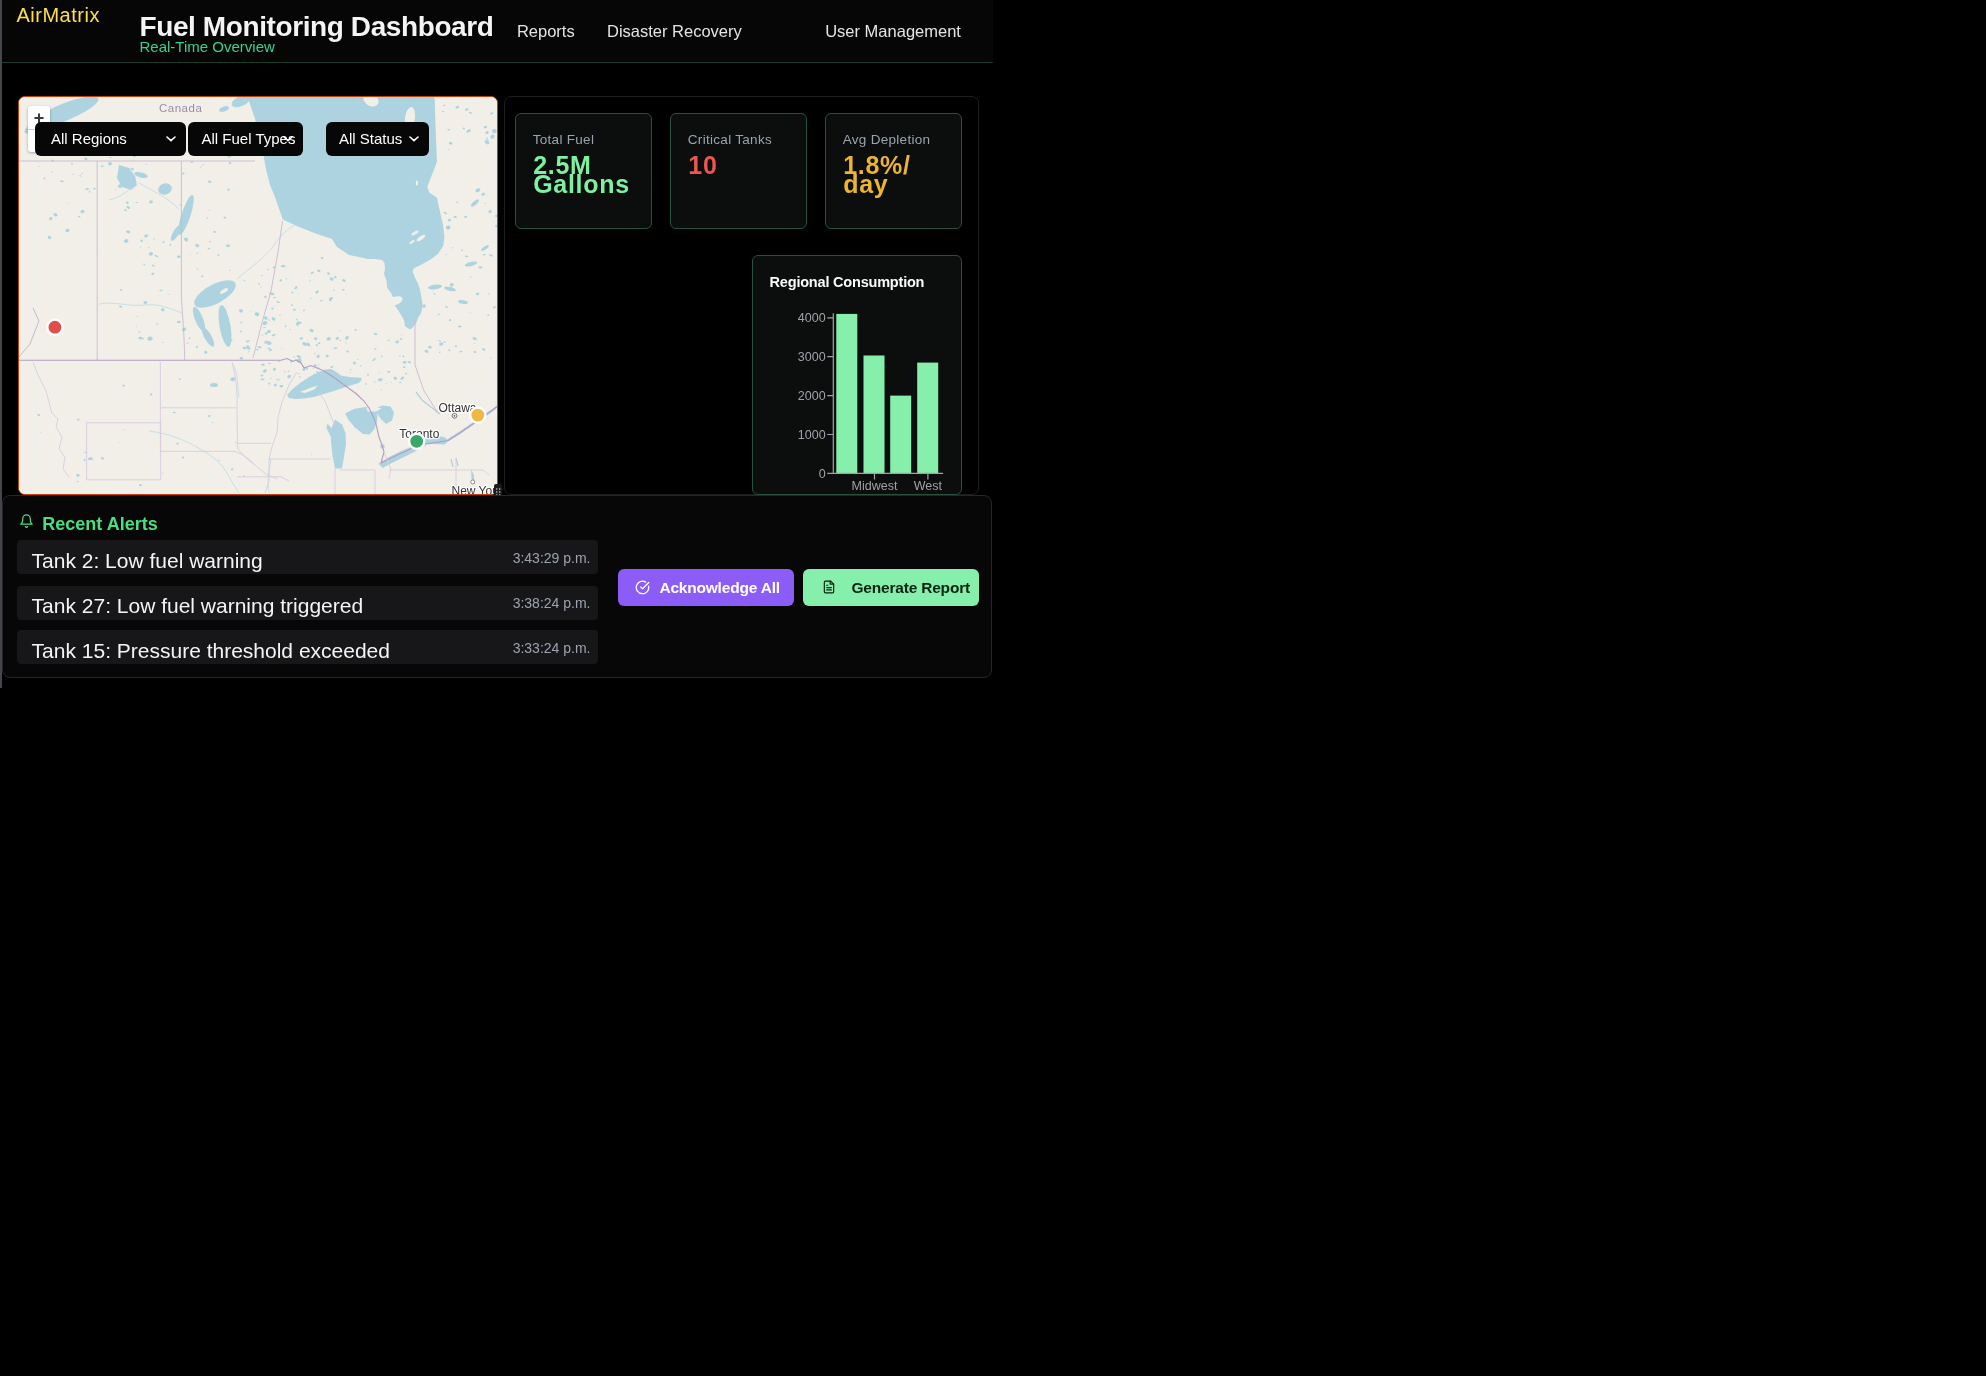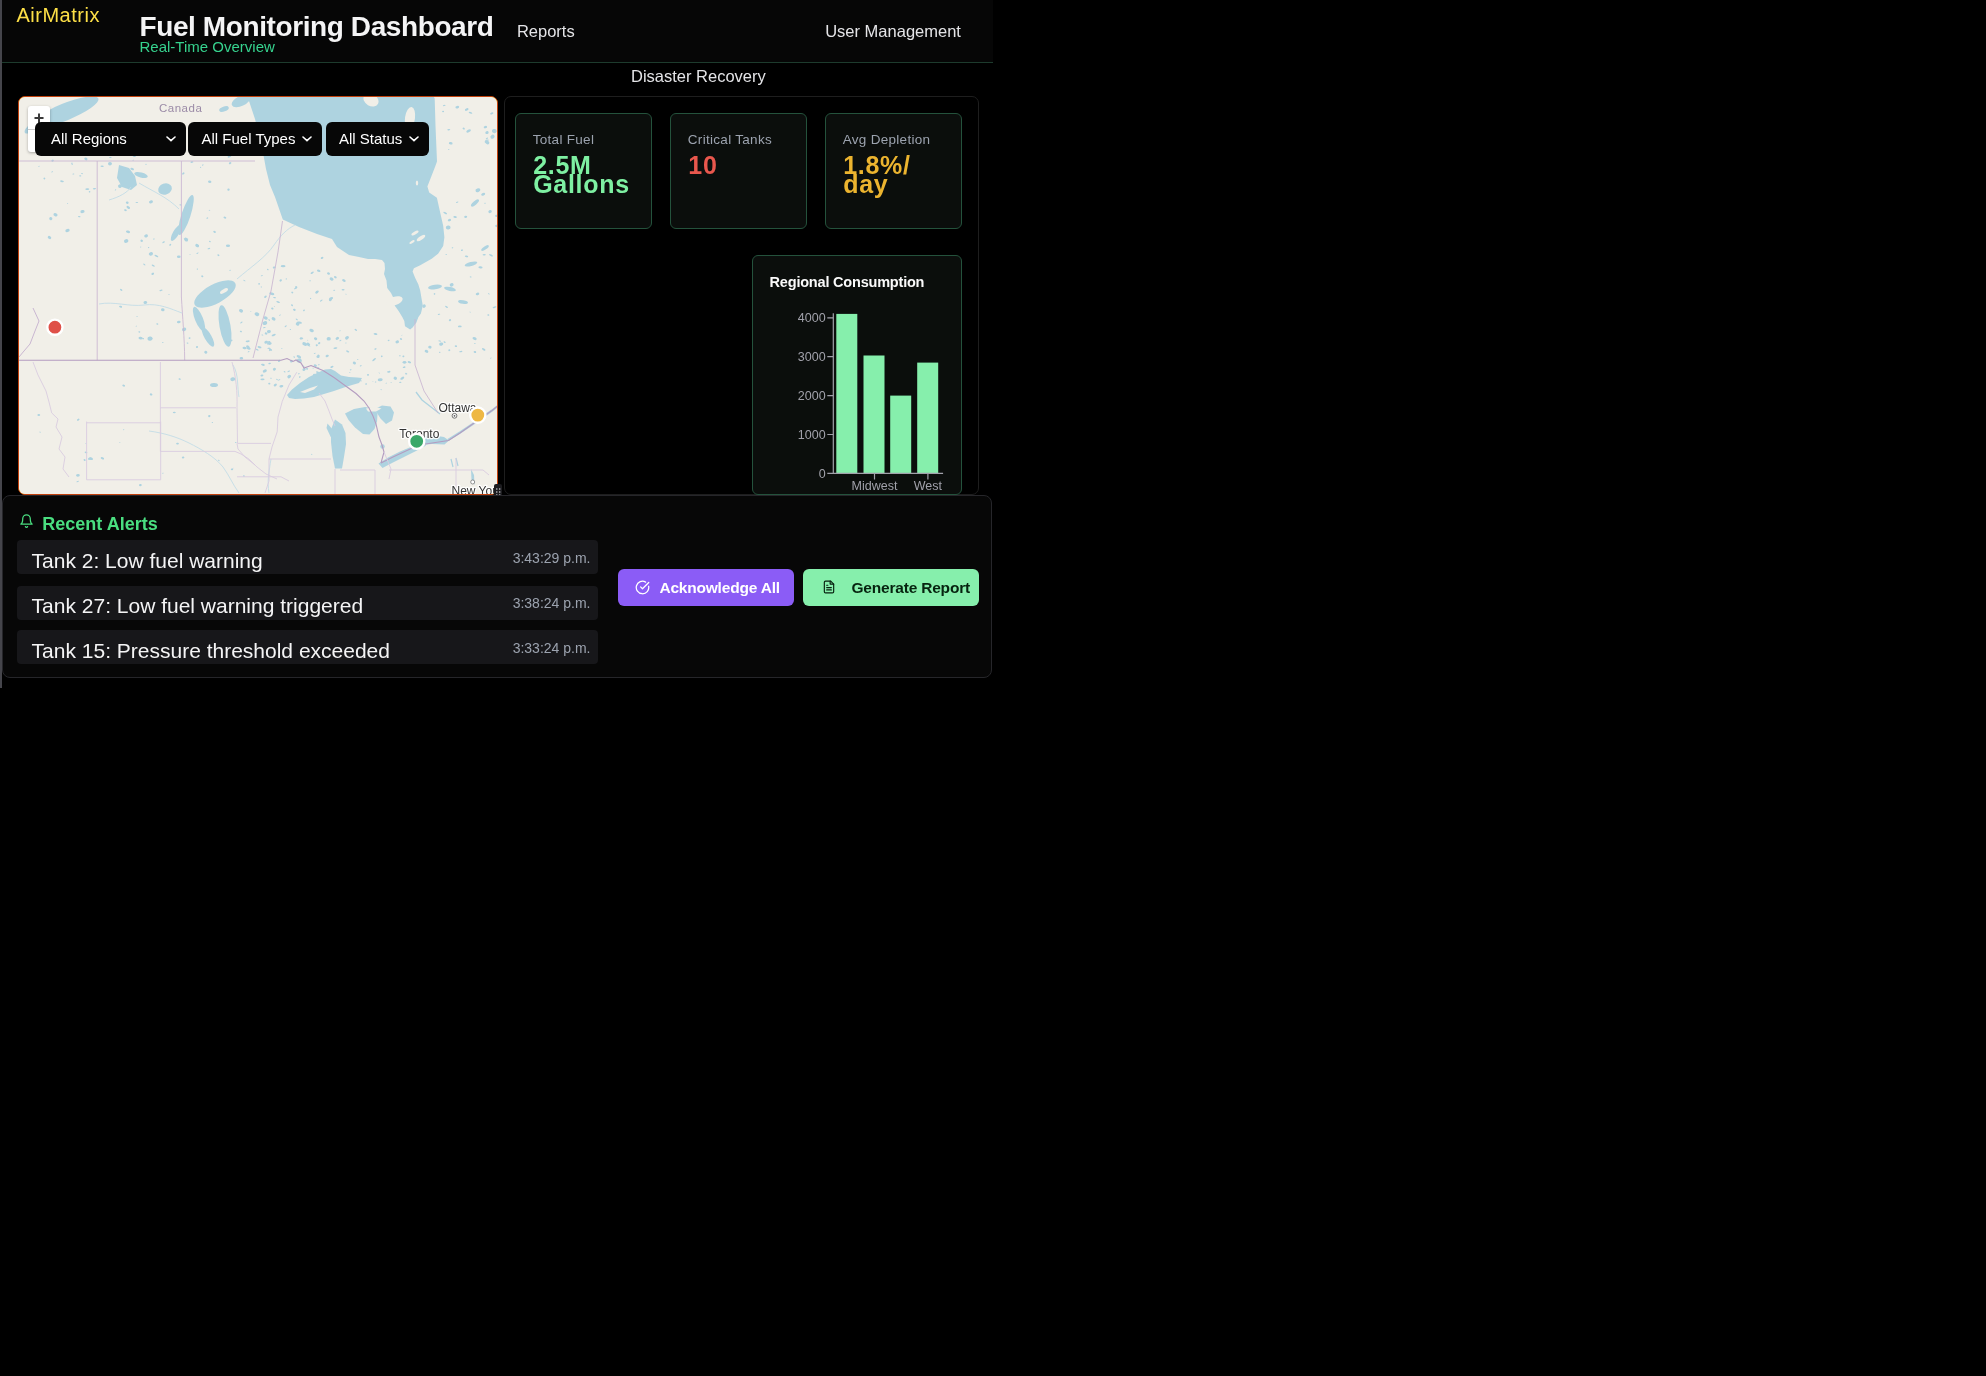--- a/index.html
+++ b/index.html
@@ -52,21 +52,21 @@
 </style>
 </head>
 <body>
 <div id="page">
   <div id="leftstrip" class="abs"></div>
   <div id="header" class="abs"></div>
   <div id="logo" class="abs">AirMatrix</div>
   <div id="title" class="abs">Fuel Monitoring Dashboard</div>
   <div id="subtitle" class="abs">Real-Time Overview</div>
   <div class="abs nav" style="left:516.9px;">Reports</div>
-  <div class="abs nav" style="left:631px;margin-top:45px;">Disaster Recovery</div>
+  <div class="abs nav" style="left:607px;">Disaster Recovery</div>
   <div class="abs nav" style="left:825.2px;">User Management</div>
 
   <div id="mappanel" class="abs">
 <svg width="480" height="399" viewBox="0 0 480 399" style="position:absolute;left:0;top:0;" font-family="Liberation Sans, sans-serif">
 <rect width="480" height="399" fill="#f1efe8"></rect>
 <path d="M228.0,-2.0 L236.0,22.0 L243.0,50.0 L247.0,72.0 L251.0,88.0 L256.0,100.0 L263.8,122.6 L280.0,130.0 L298.0,137.0 L313.0,142.0 L318.0,150.0 L330.0,158.0 L340.0,160.0 L349.0,162.0 L356.0,162.0 L363.0,163.0 L365.5,166.0 L366.0,172.0 L365.0,177.0 L367.5,183.4 L368.2,191.0 L372.0,196.1 L375.2,202.5 L375.8,208.8 L379.6,213.9 L383.4,220.3 L385.3,224.1 L386.0,229.2 L391.1,232.4 L393.6,230.5 L397.4,225.4 L399.3,220.3 L401.9,216.5 L403.8,208.8 L402.5,201.2 L401.2,193.6 L399.3,187.3 L396.2,180.9 L393.6,174.5 L394.9,171.3 L401.2,168.2 L412.7,161.8 L419.1,156.7 L424.2,149.1 L425.4,140.2 L424.2,128.7 L421.3,116.0 L417.9,100.8 L410.2,95.5 L408.4,89.4 L416.0,70.0 L418.0,64.6 L416.5,28.8 L415.7,1.5 L414.0,-2.0 Z" fill="#aed3e0"></path>
 <ellipse cx="222" cy="4" rx="10" ry="5" fill="#aed3e0" transform="rotate(-25 222 4)"></ellipse>
 <ellipse cx="205" cy="12" rx="5" ry="2.5" fill="#aed3e0" transform="rotate(-20 205 12)"></ellipse>
 <ellipse cx="352" cy="3" rx="8" ry="6" fill="#f1efe8" transform="rotate(30 352 3)"></ellipse>
 <ellipse cx="391" cy="21" rx="5" ry="11" fill="#f1efe8" transform="rotate(8 391 21)"></ellipse>
@@ -532,21 +532,21 @@
   <div id="zoomctl" class="abs">
       <div class="plus" style="font-size:18px;">+</div>
       <div class="zline"></div>
       <div class="minus"></div>
     </div>
   <div class="abs dd" style="left:35px; width:151px;padding-left:16px;">All Regions
     <svg width="10" height="6" viewBox="0 0 10 6">
         <path d="M1 1l4 3.6L9 1" stroke="#fff" stroke-width="1.6" fill="none" stroke-linecap="round"></path>
       </svg>
   </div>
-  <div class="abs dd" style="left:188px; width:134px;">All Fuel Types
+  <div class="abs dd" style="left:188px; width:115px;">All Fuel Types
     <svg width="10" height="6" viewBox="0 0 10 6">
         <path d="M1 1l4 3.6L9 1" stroke="#fff" stroke-width="1.6" fill="none" stroke-linecap="round"></path>
       </svg>
   </div>
   <div class="abs dd" style="left:325.5px; width:103px;">All Status
     <svg width="10" height="6" viewBox="0 0 10 6">
         <path d="M1 1l4 3.6L9 1" stroke="#fff" stroke-width="1.6" fill="none" stroke-linecap="round"></path>
       </svg>
   </div>
 

